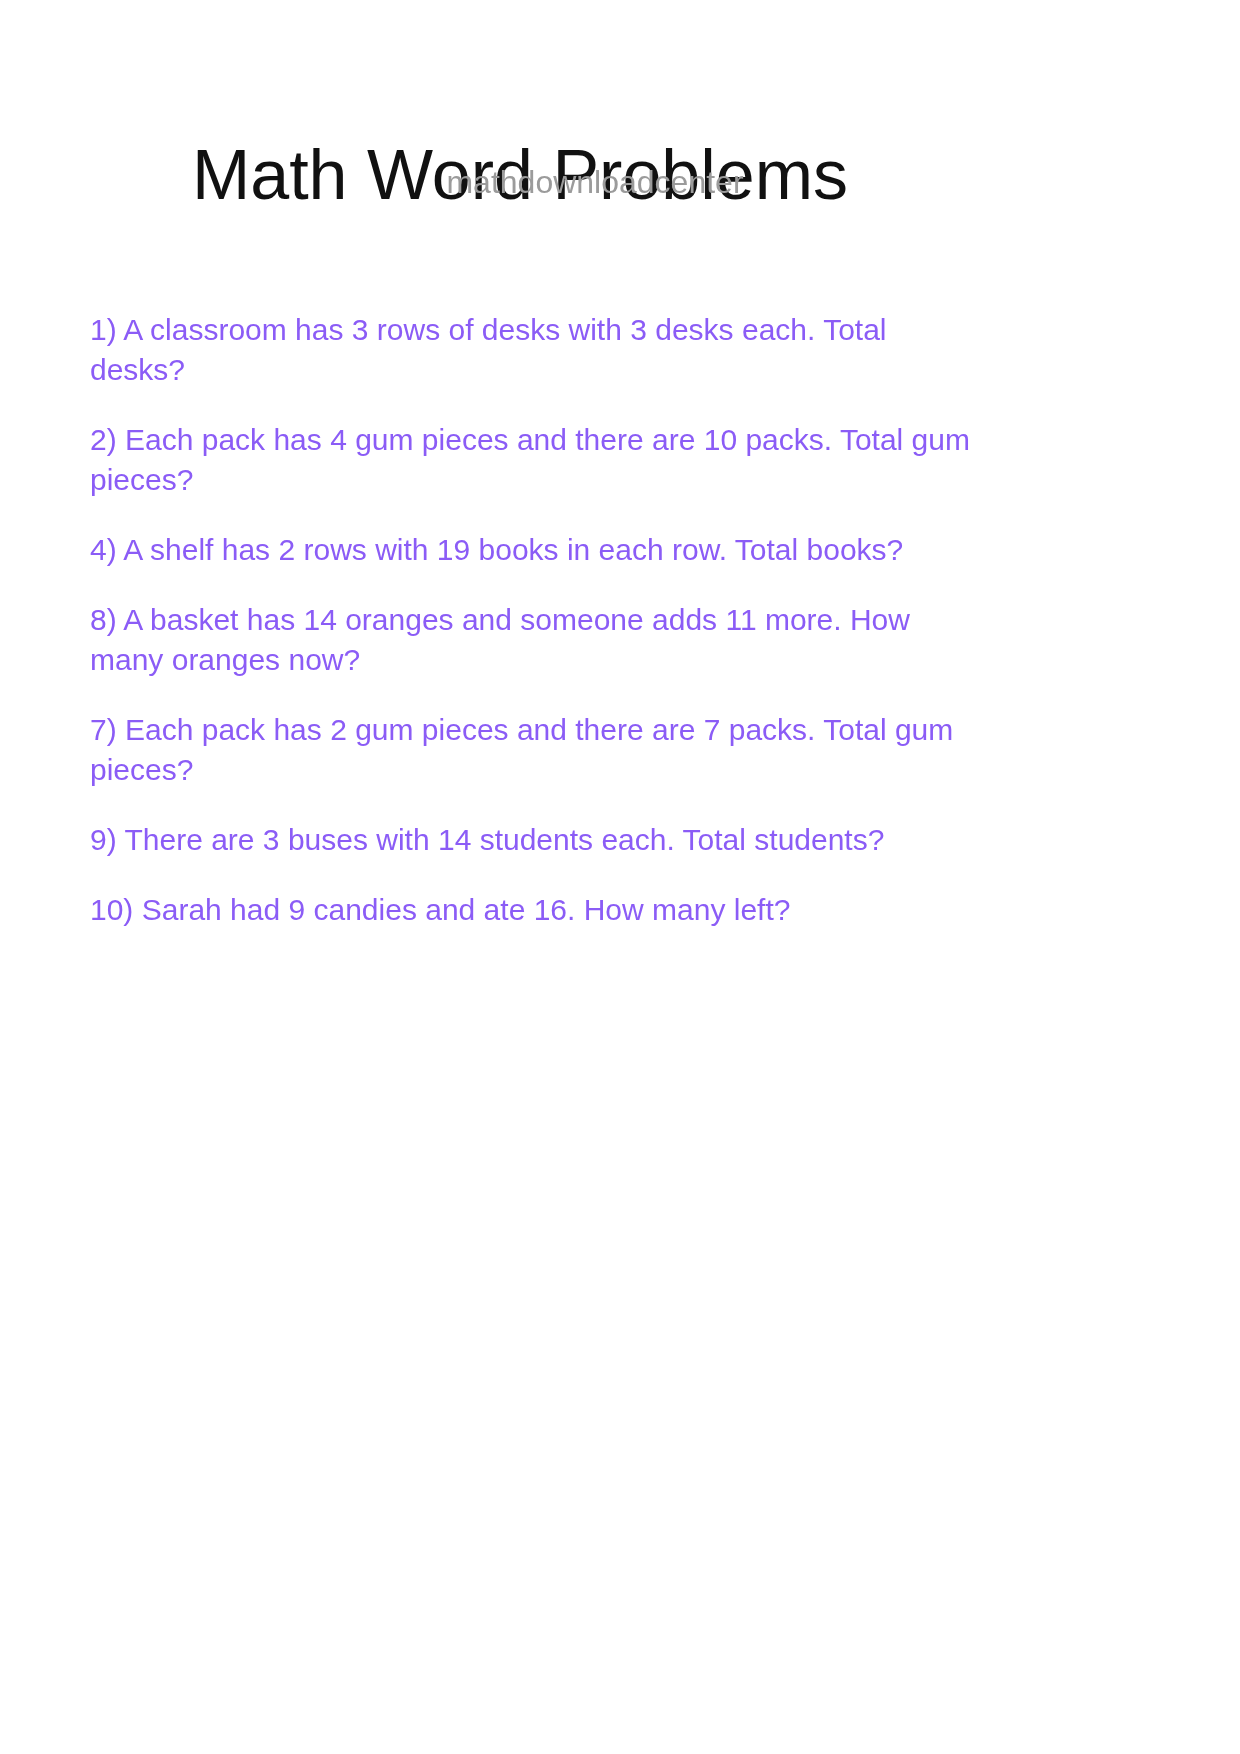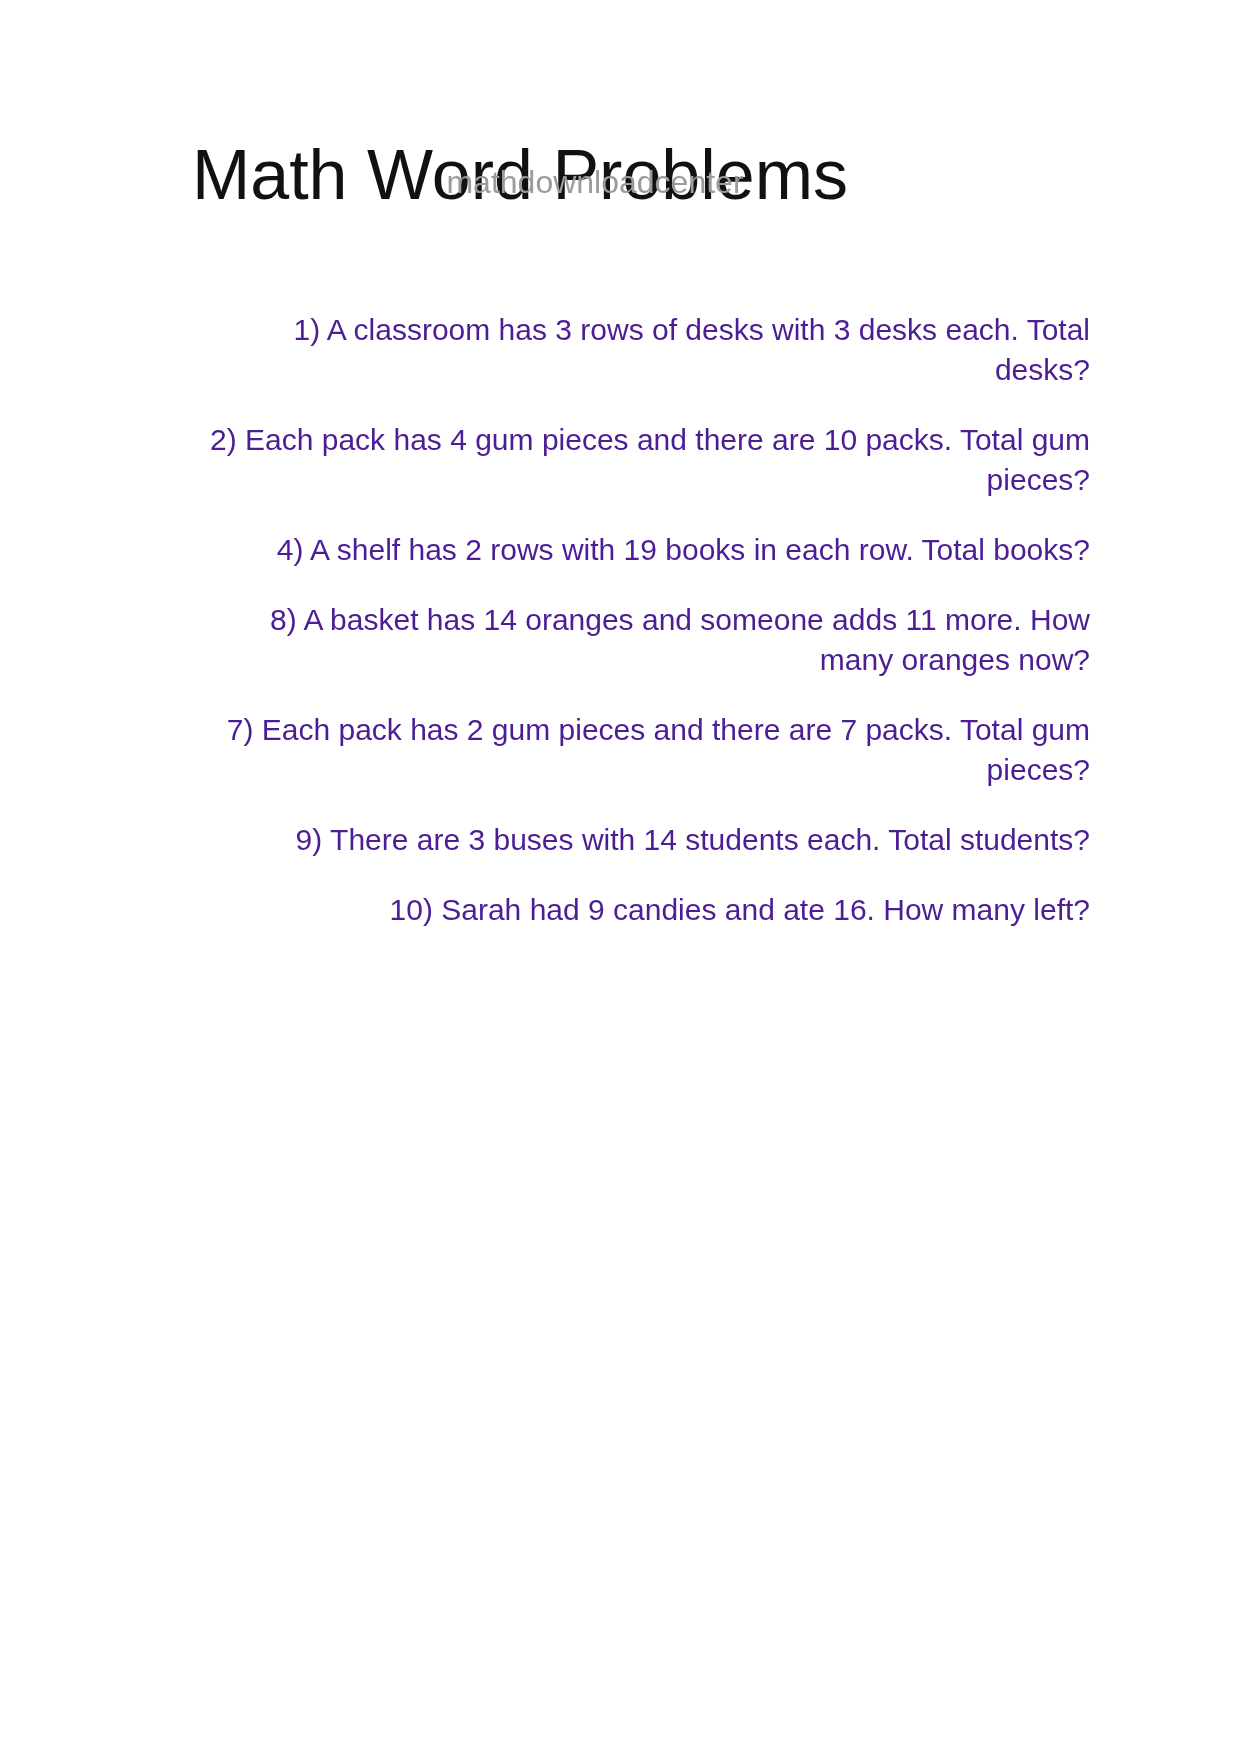--- a/index.html
+++ b/index.html
@@ -42,23 +42,22 @@
     position: absolute;
     top: 310px;
     left: 90px;
     width: 1000px;
   }
   .problem {
     margin: 0 0 30px 0;
     font-size: 30px;
     font-weight: 400;
     line-height: 40px;
-    color: #4c1d95;
+    color: #8b5cf6;
     white-space: pre-line;
-    text-align: right;
   }
 </style>
 </head>
 <body>
 
 <h1 class="page-title">Math Word Problems</h1>
 
 <div class="page-subtitle">mathdownloadcenter</div>
 
 <div class="problem-list">

